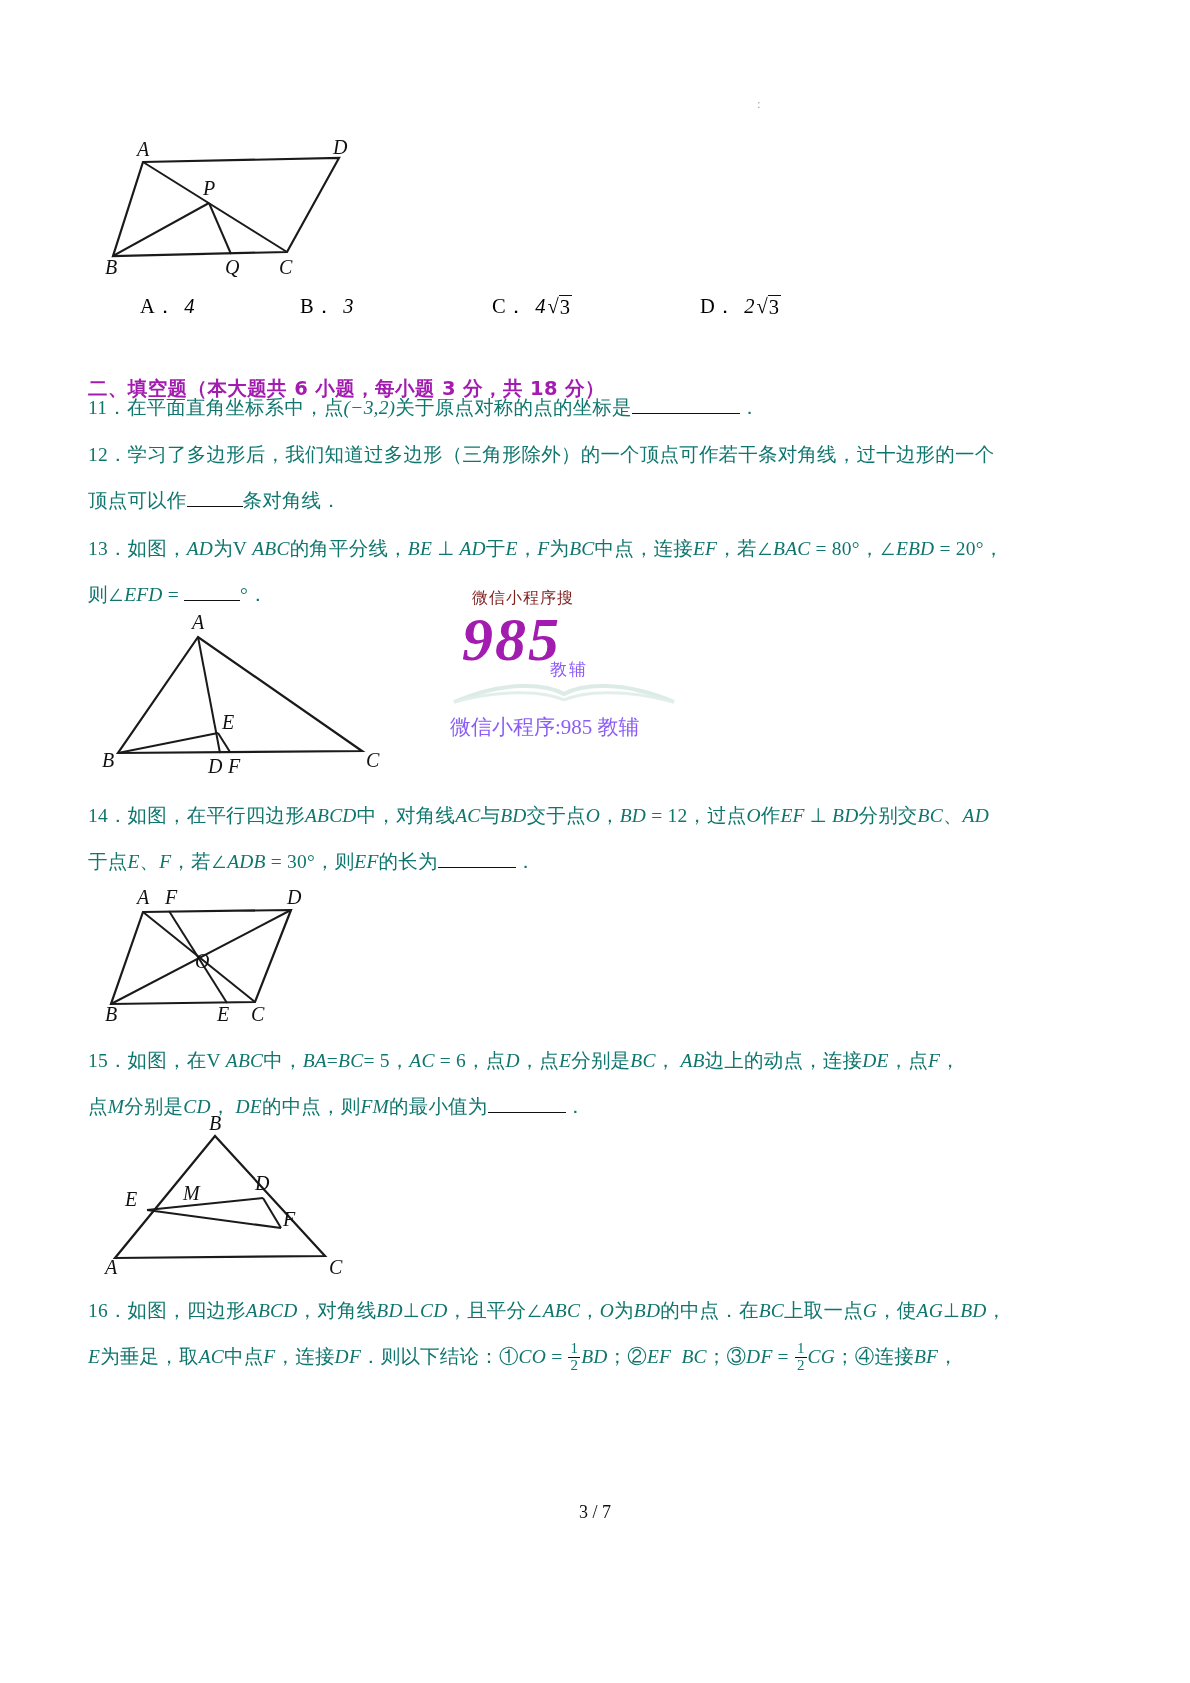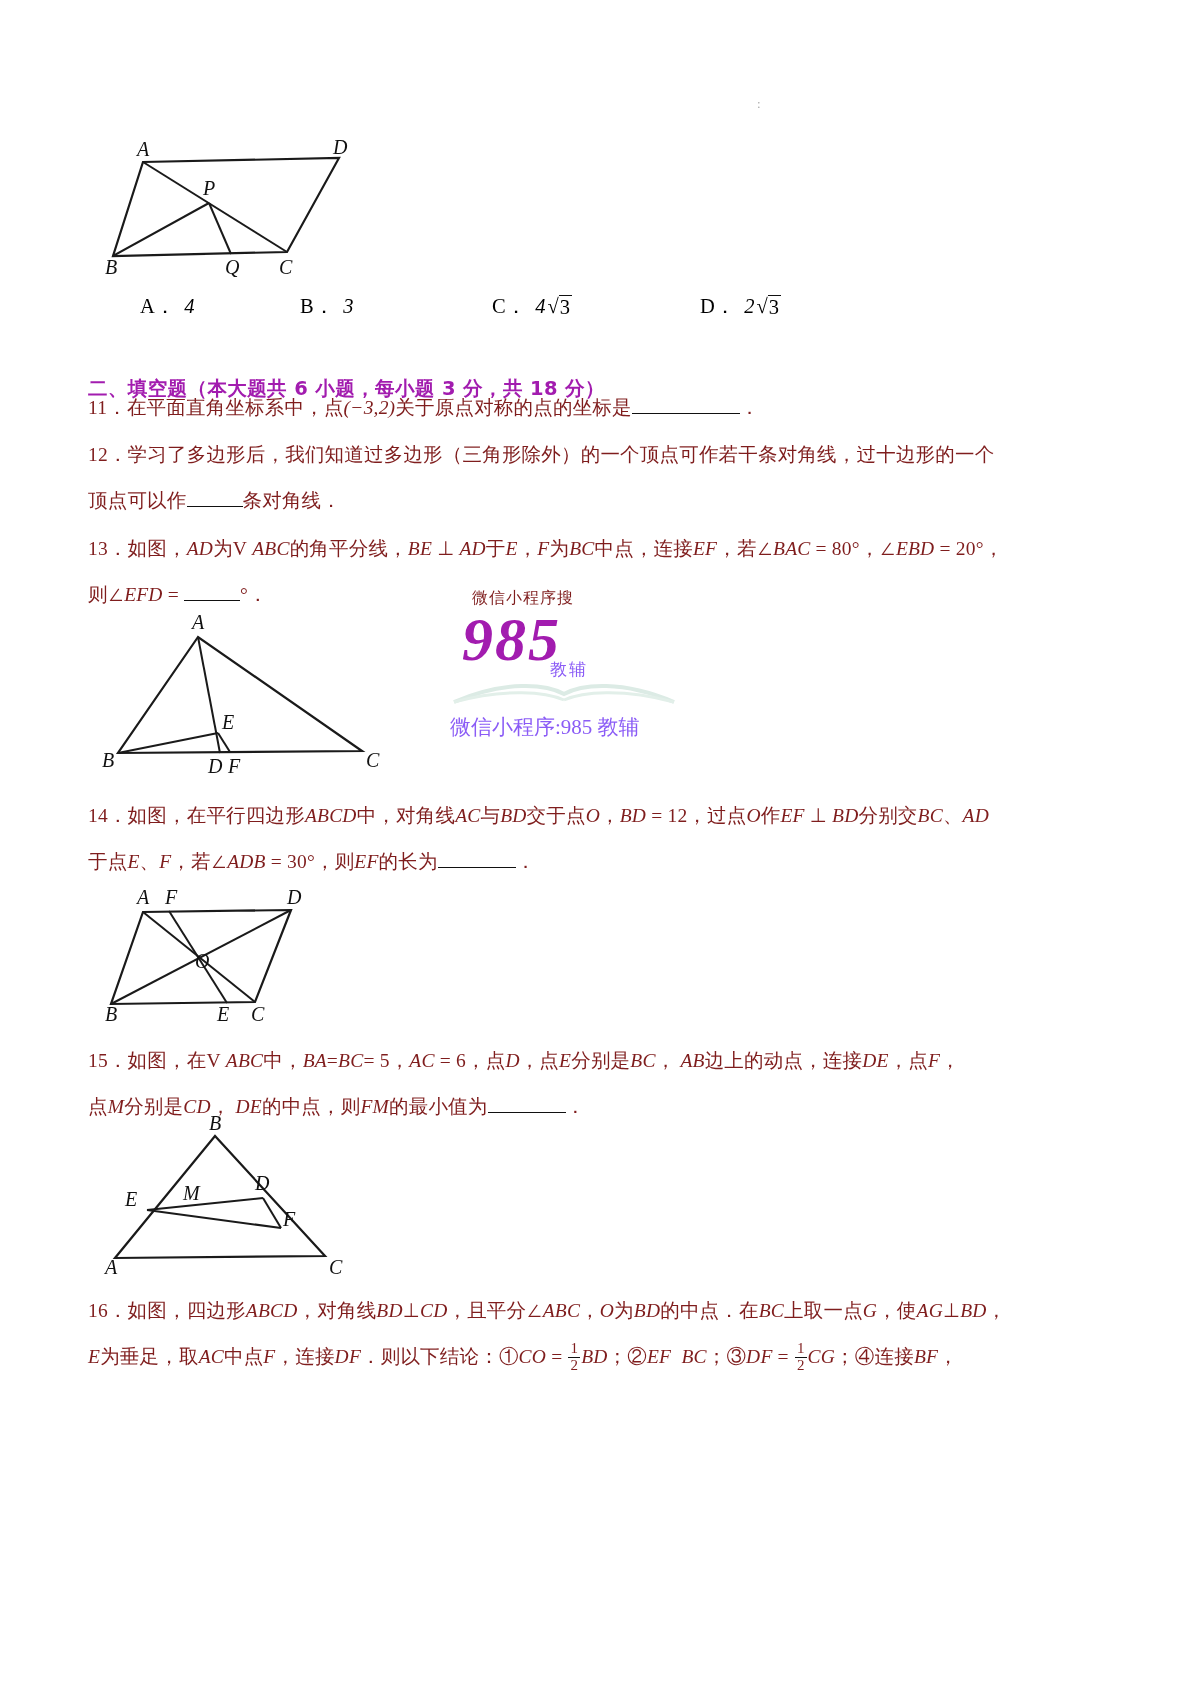--- a/index.html
+++ b/index.html
@@ -19,21 +19,21 @@
     width: 1190px;
     height: 1683px;
     padding: 0;
   }
 
   
   .qtext {
     font-family: "Liberation Serif", serif;
     font-size: 19.5px;
     line-height: 46px;
-    color: #7f1d1d;
+    color: #0f766e;
     letter-spacing: 0.2px;
   }
   .it { font-style: italic; font-family: "Liberation Serif", serif; }
   .blank-long {
     display: inline-block;
     border-bottom: 1.4px solid #111;
     width: 108px;
     height: 15px;
     vertical-align: baseline;
   }
@@ -344,14 +344,15 @@
 
   <div class="q qtext" style="left:88px; top:1288px;">
     <span class="line">
       <span>16．</span><span>如图，四边形</span><span class="it">ABCD</span><span>，对角线</span><span class="it">BD</span><span>⊥</span><span class="it">CD</span><span>，且平分∠</span><span class="it">ABC</span><span>，</span><span class="it">O</span><span>为</span><span class="it">BD</span><span>的中点．在</span><span class="it">BC</span><span>上取一点</span><span class="it">G</span><span>，使</span><span class="it">AG</span><span>⊥</span><span class="it">BD</span><span>，</span>
     </span>
     <span class="line">
       <span class="it">E</span><span>为垂足，取</span><span class="it">AC</span><span>中点</span><span class="it">F</span><span>，连接</span><span class="it">DF</span><span>．则以下结论：</span><span>①</span><span class="it">CO</span>&nbsp;<span>=</span>&nbsp;<span class="frac"><span class="num">1</span><span class="den">2</span></span><span class="it">BD</span><span>；</span><span>②</span><span class="it">EF</span>&nbsp;&nbsp;<span class="it">BC</span><span>；</span><span>③</span><span class="it">DF</span>&nbsp;<span>=</span>&nbsp;<span class="frac"><span class="num">1</span><span class="den">2</span></span><span class="it">CG</span><span>；</span><span>④</span><span>连接</span><span class="it">BF</span><span>，</span>
     </span>
   </div>
 
+  <div class="pagenum">3 / 7</div>
 
 </div>
 
 </body></html>

